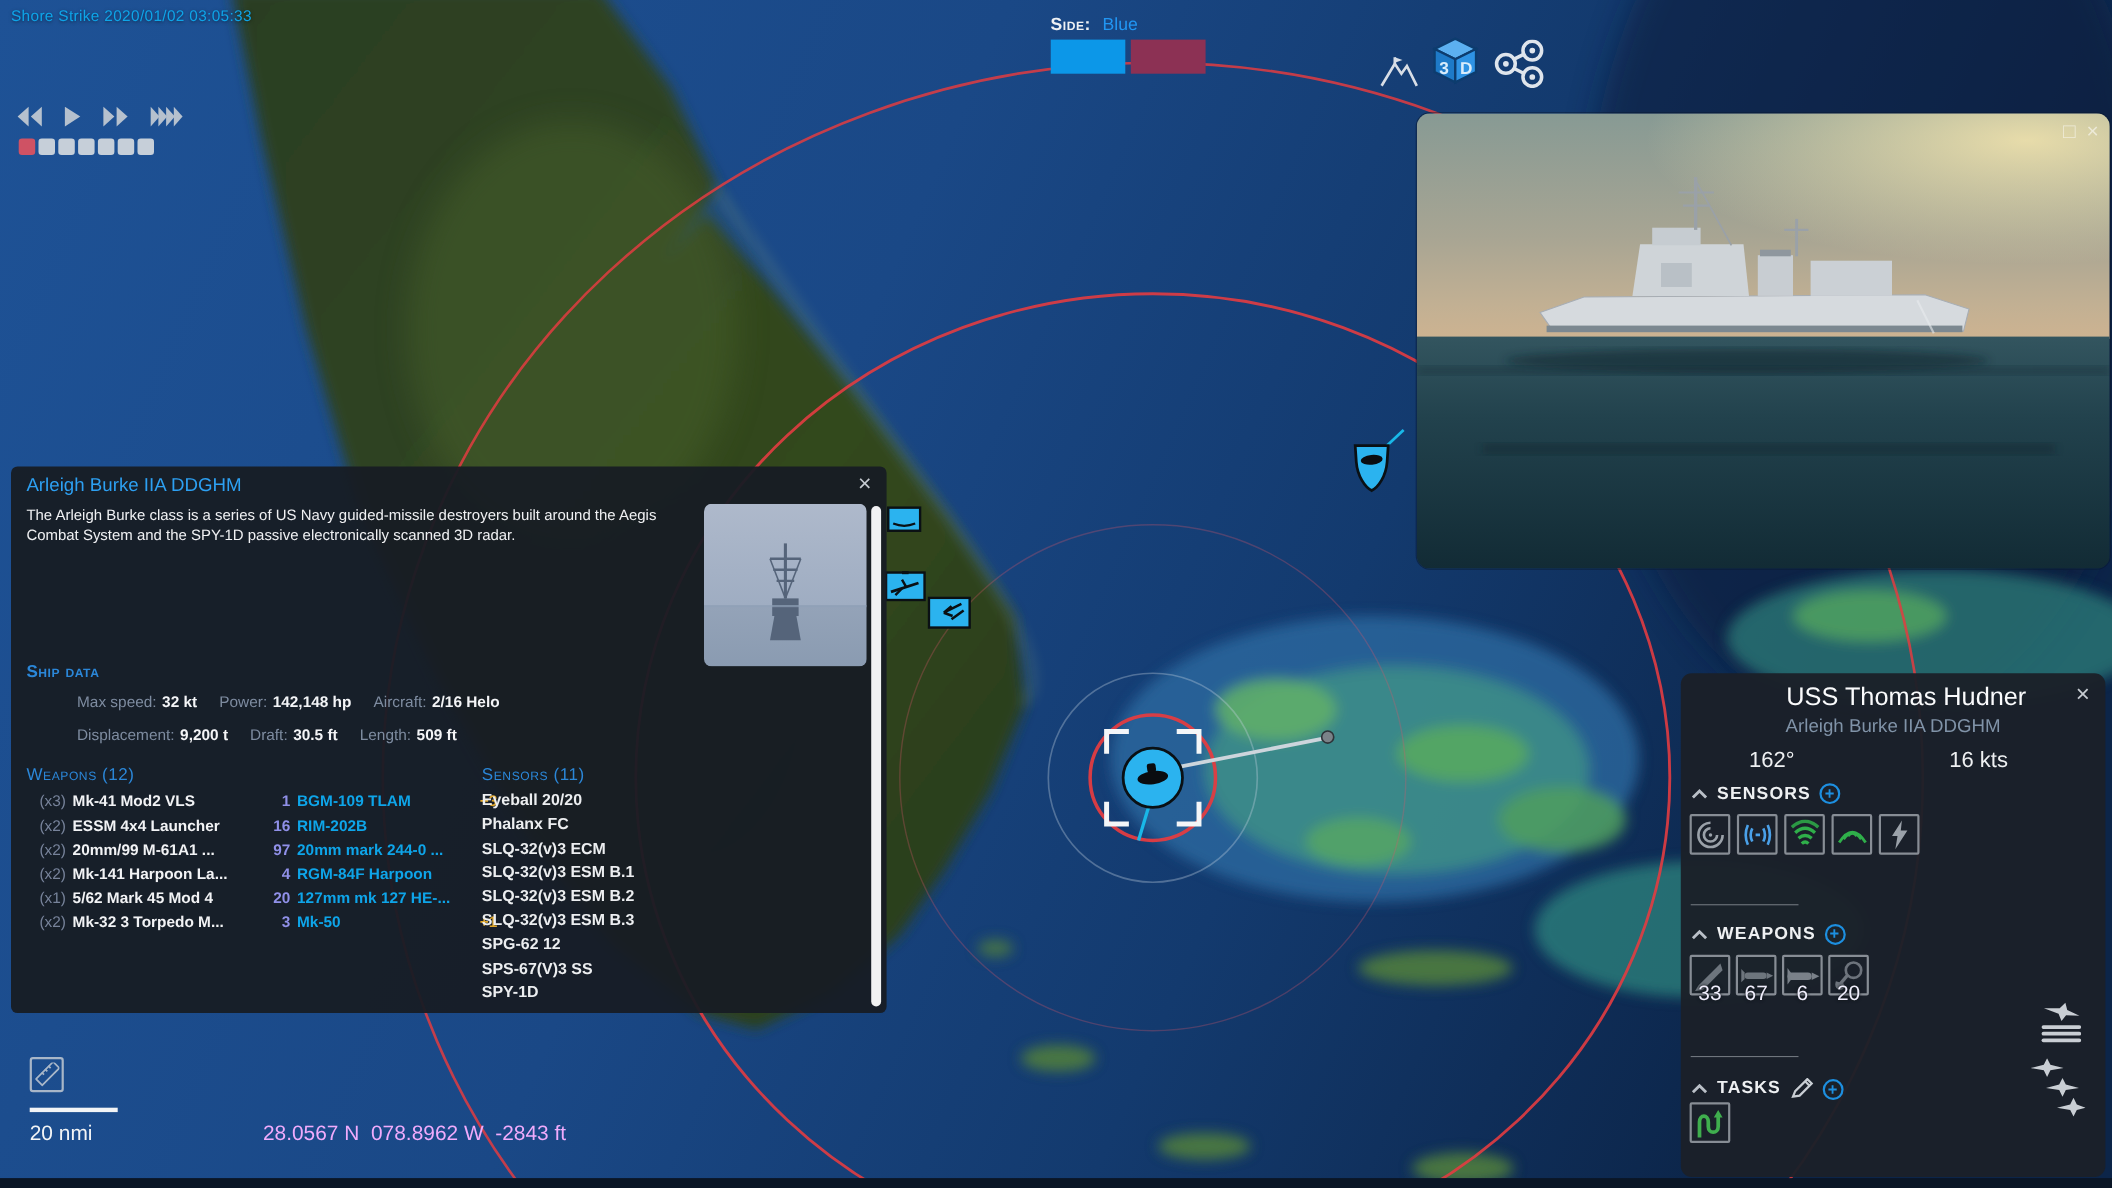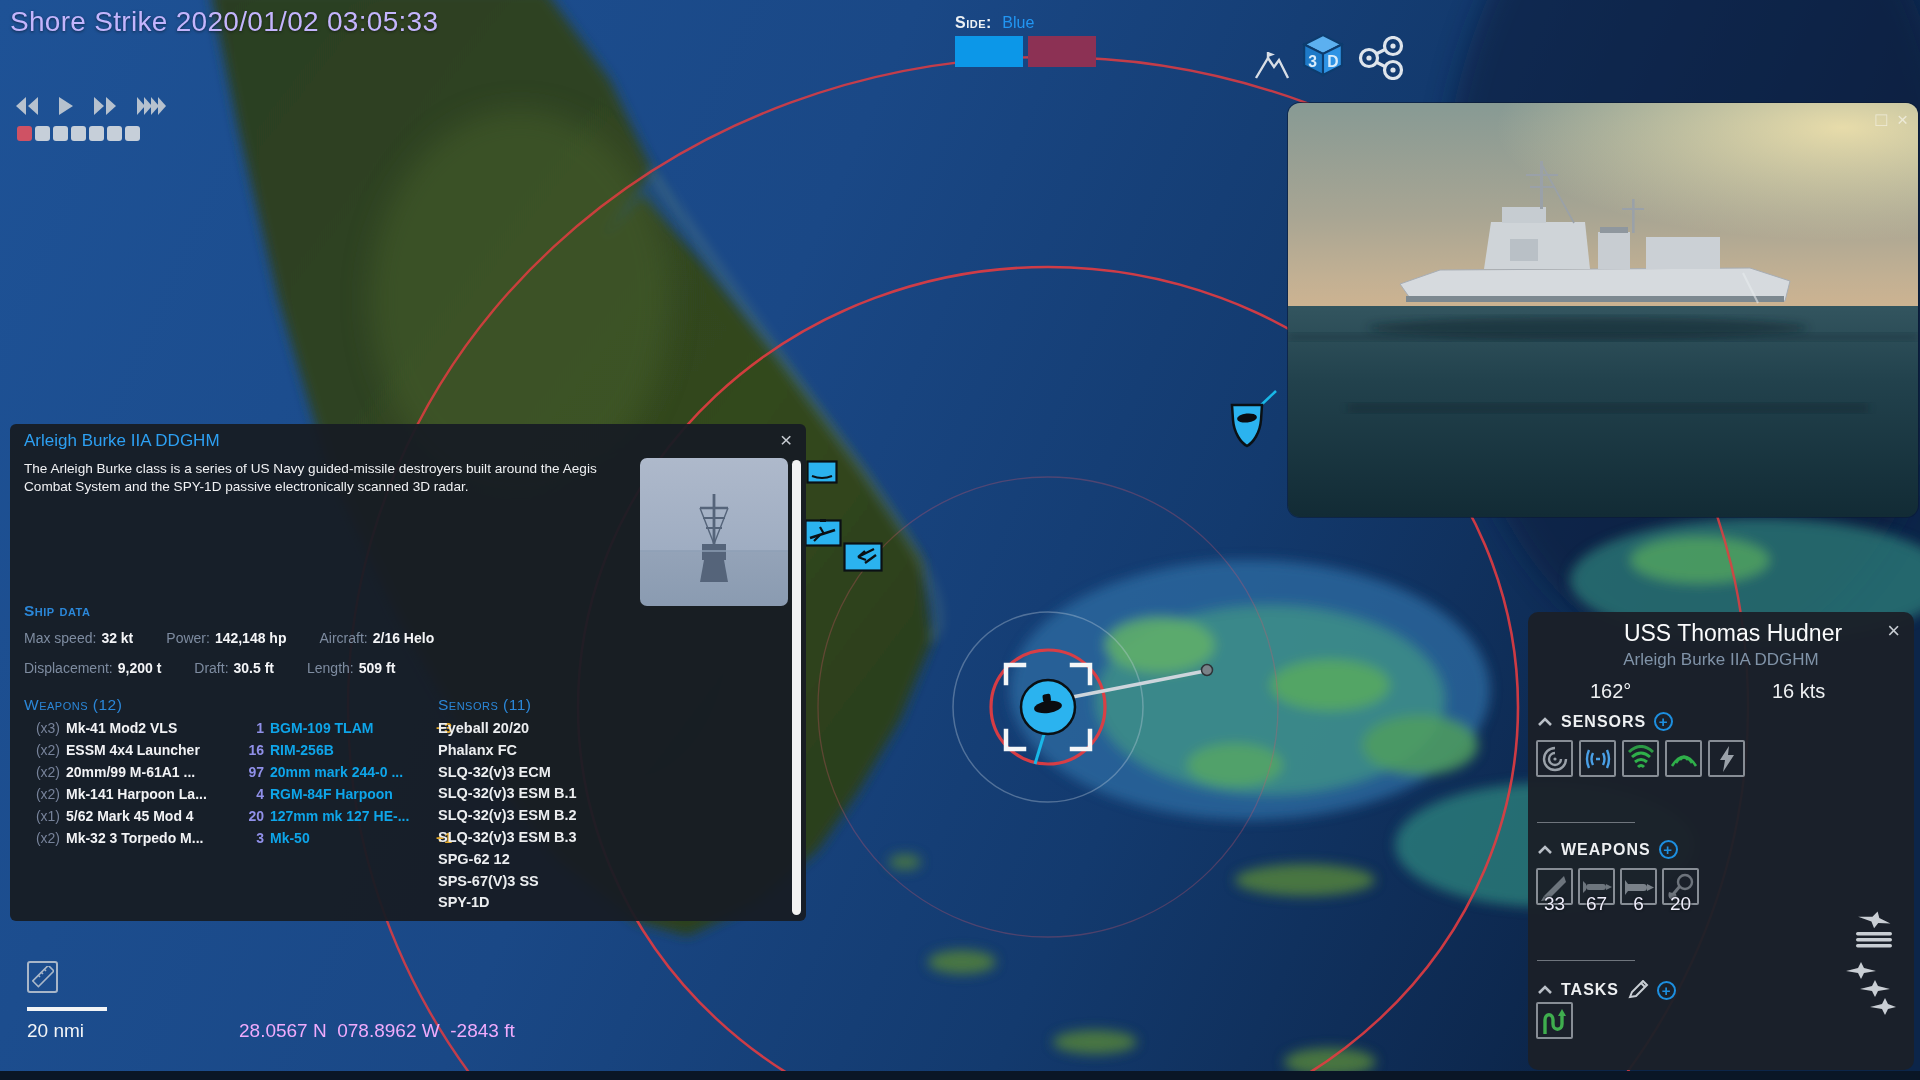--- a/index.html
+++ b/index.html
@@ -1,20 +1,20 @@
 <!DOCTYPE html>
 <html><head>
 <meta charset="utf-8">
 <style>
   html,body{margin:0;padding:0;background:#0d2850;width:1920px;height:1080px;overflow:hidden;
     font-family:"Liberation Sans",sans-serif;-webkit-font-smoothing:antialiased;}
   #stage{position:relative;width:1920px;height:1080px;overflow:hidden;}
   .abs{position:absolute;}
   
-  #scenario-title{left:10px;top:6px;color:#c4b5fd;font-size:28px;letter-spacing:.3px;text-shadow:0 1px 3px rgba(0,0,0,.5);}
+  #scenario-title{left:10px;top:6px;color:#0ea5e9;font-size:14px;letter-spacing:.3px;text-shadow:0 1px 3px rgba(0,0,0,.5);}
   #playback{left:14px;top:96px;display:flex;gap:17px;align-items:center;}
   #speed-squares{left:17px;top:126px;display:flex;gap:3px;}
   .sq{width:15px;height:15px;border-radius:3px;background:#c6cfd9;}
   .sq.active{background:#cf5264;}
   #side-box{left:955px;top:14px;width:150px;}
   #side-label-row{font-size:16px;}
   .sc{font-variant:small-caps;letter-spacing:.5px;}
   #side-label-row .lbl{color:#eef1f4;font-weight:bold;}
   #side-label-row .val{color:#2196f3;margin-left:6px;}
   .swatch{width:68px;height:31px;display:inline-block;}
@@ -25,21 +25,21 @@
   #viewport3d .winctl span{cursor:default;}
   
   #info-panel{left:10px;top:424px;width:796px;height:497px;background:rgba(23,28,36,.95);border-radius:6px;overflow:hidden;}
   #info-title{left:14px;top:7px;color:#2da0f2;font-size:17px;}
   #info-close{left:770px;top:4px;color:#c6cbd1;font-size:21px;cursor:default;}
   #info-desc{left:14px;top:36px;width:608px;color:#f0f1f3;font-size:13.6px;line-height:1.32;}
   #ship-photo{left:630px;top:34px;width:148px;height:148px;border-radius:7px;overflow:hidden;}
   #info-scrollbar{left:782px;top:36px;width:9px;height:455px;background:#f1f2f3;border-radius:4.5px;}
   .blue-head{color:#2b87d8;font-size:15.5px;}
   #ship-data-head{left:14px;top:178px;font-weight:bold;}
-  .datarow{display:flex;gap:33px;align-items:baseline;font-size:14px;white-space:pre;}
+  .datarow{display:flex;gap:20px;align-items:baseline;font-size:14px;white-space:pre;margin-left:46px;}
   .datarow .lbl{color:#7e8ca0;}
   .datarow .val{color:#f4f5f7;font-weight:bold;margin-left:5px;}
   #data-row1{left:14px;top:206px;}
   #data-row2{left:14px;top:236px;justify-content:flex-end;}
   #weapons-head{left:14px;top:272px;}
   #weapons-list{left:14px;top:296px;}
   .wrow{display:grid;grid-template-columns:36px 164px 28px 142px 34px;column-gap:6px;height:22px;font-size:14px;align-items:baseline;}
   .wqty{color:#77839a;text-align:right;}
   .wmount{color:#f2f3f5;font-weight:bold;overflow:hidden;white-space:nowrap;}
   .wcount{color:#9090e8;font-weight:bold;text-align:right;}
@@ -351,21 +351,21 @@
           <span class="wqty">(x3)</span>
           <span class="wmount">Mk-41 Mod2 VLS</span>
           <span class="wcount">1</span>
           <span class="wammo">BGM-109 TLAM</span>
           <span class="wextra">+3</span>
         </div>
       <div class="wrow">
           <span class="wqty">(x2)</span>
           <span class="wmount">ESSM 4x4 Launcher</span>
           <span class="wcount">16</span>
-          <span class="wammo">RIM-256B</span>
+          <span class="wammo">RIM-202B</span>
           <span class="wextra"></span>
         </div>
       <div class="wrow">
           <span class="wqty">(x2)</span>
           <span class="wmount">20mm/99 M-61A1 ...</span>
           <span class="wcount">97</span>
           <span class="wammo">20mm mark 244-0 ...</span>
           <span class="wextra"></span>
         </div>
       <div class="wrow">

